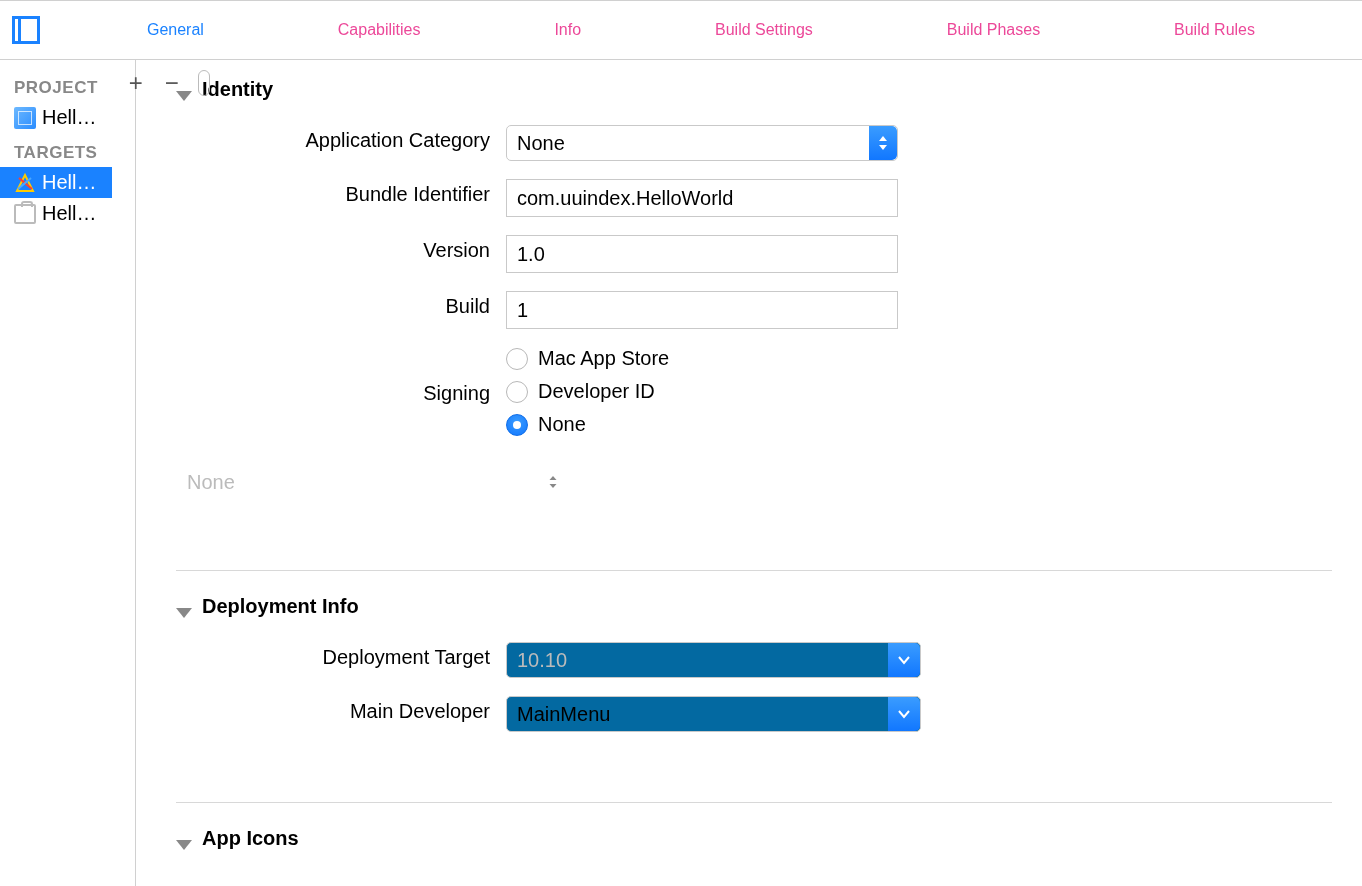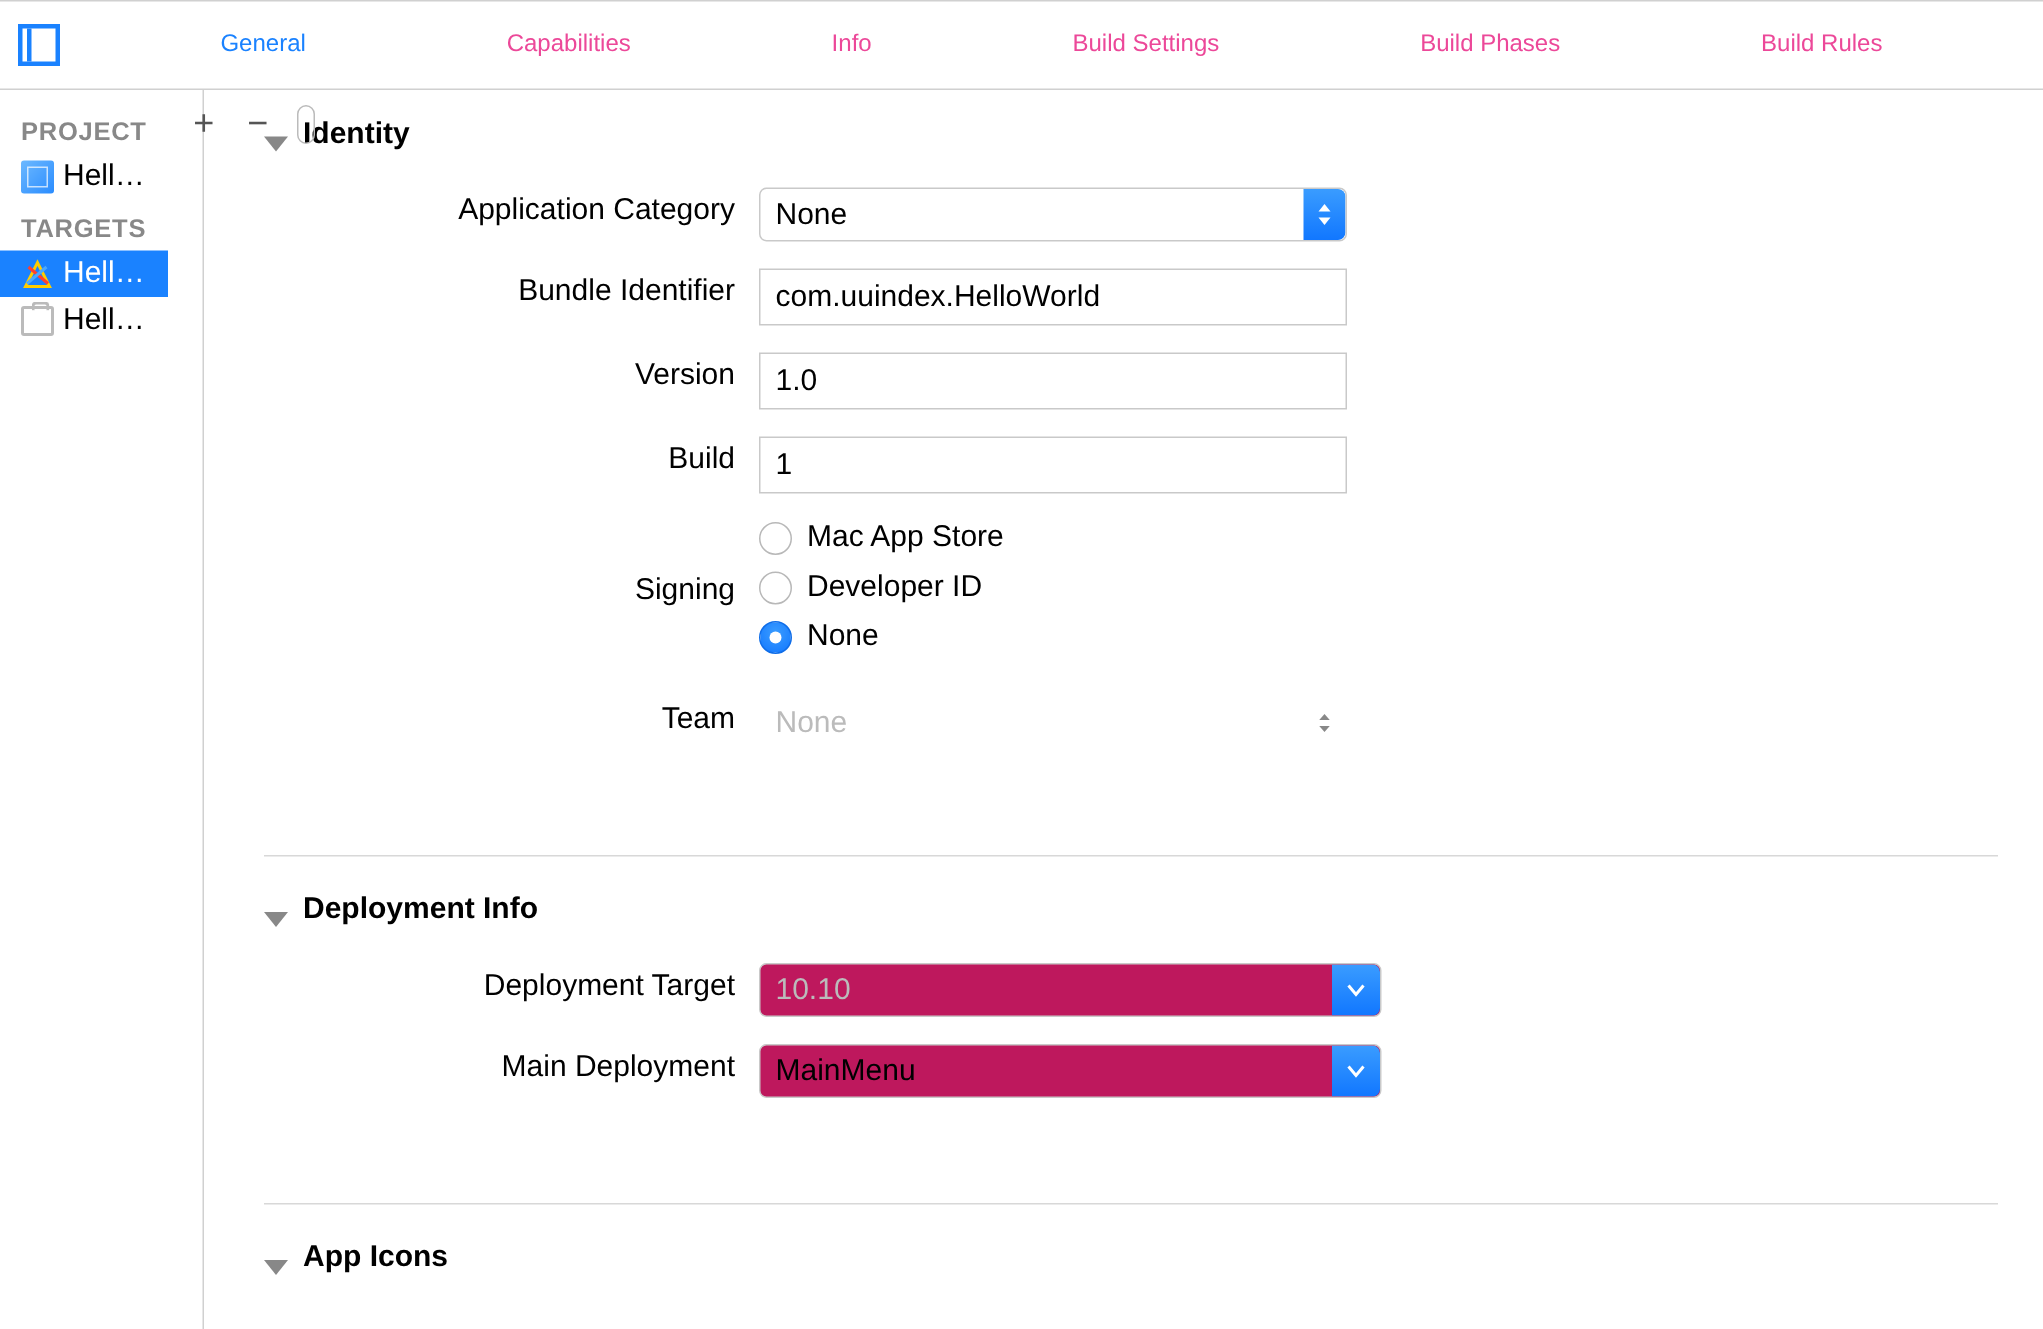--- a/index.html
+++ b/index.html
@@ -224,21 +224,21 @@
 .popup.borderless .popup-arrows { background: transparent; }
 
 .combo {
   width: 415px;
   height: 36px;
   border: 1px solid #c9c9c9;
   border-radius: 5px;
   display: flex;
   align-items: center;
   font-size: 20px;
-  background: #be185d;
+  background: #0369a1;
   cursor: pointer;
   overflow: hidden;
 }
 .combo-text { flex: 1; padding: 0 10px; }
 .combo.placeholder .combo-text { color: #bbb; }
 .combo-arrow {
   width: 32px; height: 100%;
   background: linear-gradient(180deg, #3a9cff 0%, #1177ff 100%);
   border-radius: 0 5px 5px 0;
   display: flex;
@@ -394,21 +394,20 @@
               <span>Developer ID</span>
             </div>
             <div class="radio-row">
               <span class="radio checked"></span>
               <span>None</span>
             </div>
           </div>
         </div>
 
         <div class="form-row" style="margin-top:28px;">
-          <div class="form-label">Team</div>
           <div class="form-control">
             <div class="popup borderless placeholder">
               <span class="popup-text">None</span>
               <span class="popup-arrows">
                 <svg width="12" height="18" viewBox="0 0 12 18">
                     <polygon points="6,3 2.5,7 9.5,7" fill="#888"></polygon>
                     <polygon points="6,15 2.5,11 9.5,11" fill="#888"></polygon>
                   </svg>
               </span>
             </div>
@@ -435,21 +434,21 @@
               <span class="combo-arrow">
                 <svg width="14" height="10" viewBox="0 0 14 10">
                     <polyline points="2,2 7,8 12,2" fill="none" stroke="#fff" stroke-width="2"></polyline>
                   </svg>
               </span>
             </div>
           </div>
         </div>
 
         <div class="form-row">
-          <div class="form-label">Main Deployment</div>
+          <div class="form-label">Main Developer</div>
           <div class="form-control">
             <div class="combo">
               <span class="combo-text">MainMenu</span>
               <span class="combo-arrow">
                 <svg width="14" height="10" viewBox="0 0 14 10">
                     <polyline points="2,2 7,8 12,2" fill="none" stroke="#fff" stroke-width="2"></polyline>
                   </svg>
               </span>
             </div>
           </div>

